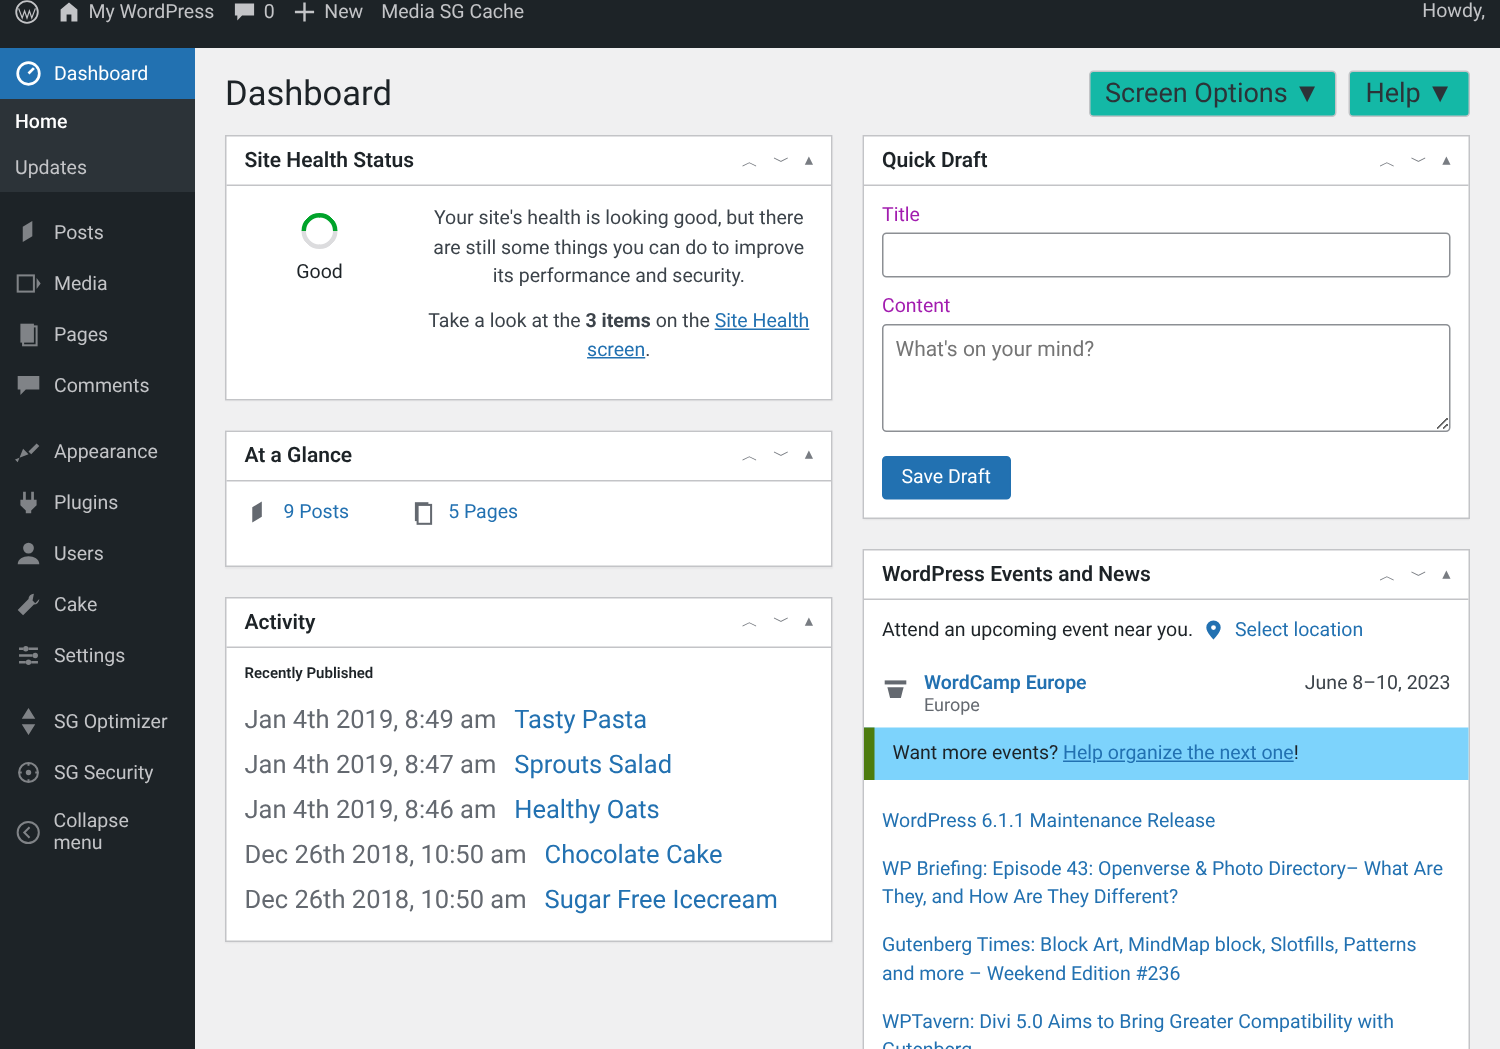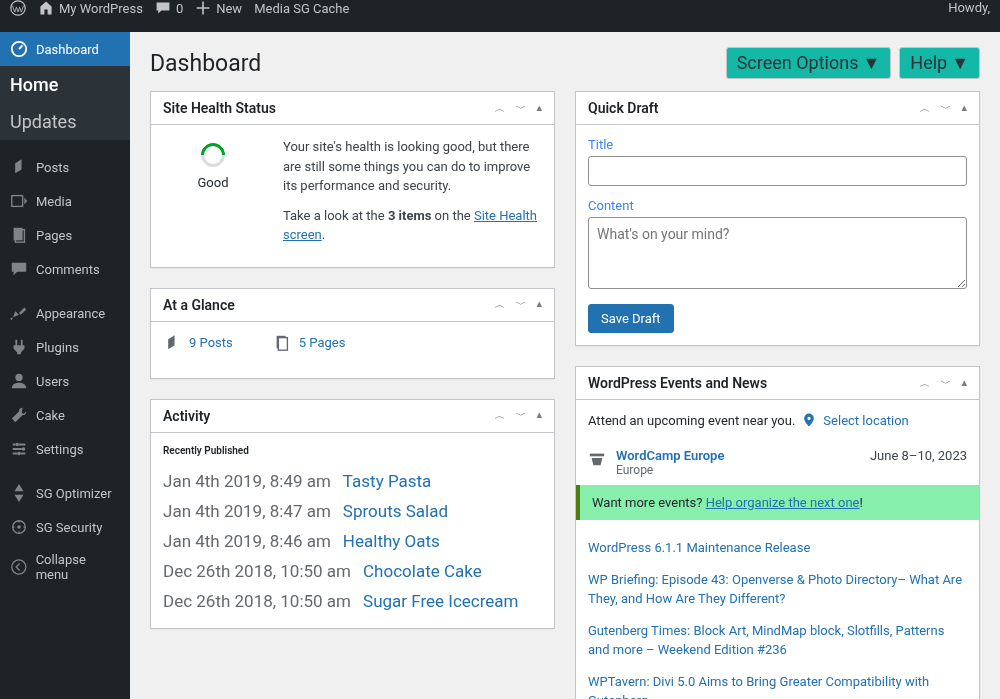--- a/index.html
+++ b/index.html
@@ -7,21 +7,21 @@
 .adminbar { background: #1d2327; color: #c3c4c7; height: 32px; display: flex; align-items: flex-start; padding: 0 10px; justify-content: space-between; }
 .adminbar-left { display: flex; align-items: center; gap: 12px; }
 .adminbar-item { display: flex; align-items: center; gap: 5px; font-size: 13px; color: #c3c4c7; cursor: pointer; }
 .adminbar svg { width: 16px; height: 16px; fill: currentColor; }
 .wrap { display: flex; min-height: calc(100vh - 32px); }
 .sidebar { width: 130px; background: #1d2327; color: #c3c4c7; padding-bottom: 20px; }
 .menu-item { display: flex; align-items: center; gap: 8px; padding: 8px 10px; cursor: pointer; font-size: 13px; }
 .menu-item.current { background: #2271b1; color: #fff; position: relative; }
 .menu-item.current::after { content: ""; position: absolute; right: -8px; top: 50%; transform: translateY(-50%); border: 8px solid transparent; border-right-color: #f0f0f1; }
 .submenu { background: #2c3338; }
-.submenu .menu-item { font-size: 18px; }
+.submenu .menu-item { font-size: 13px; }
 .submenu .menu-item.sub-current { color: #fff; font-weight: 500; }
 .menu-separator { height: 10px; }
 .sidebar svg { width: 18px; height: 18px; fill: currentColor; opacity: 0.6; }
 .menu-item.current svg { opacity: 1; }
 .main { flex: 1; padding: 0 20px 40px; }
 .title-row { display: flex; justify-content: space-between; align-items: center; padding: 15px 0 12px; }
 h1 { font-size: 23px; font-weight: 400; color: #1d2327; }
 .top-actions { display: flex; gap: 8px; }
 .btn-outline { background: #14b8a6; border: 1px solid #c3c4c7; border-radius: 3px; padding: 4px 10px; font-size: 18px; color: #2c3338; cursor: pointer; display: flex; gap: 4px; }
 .cols { display: flex; gap: 20px; align-items: flex-start; }
@@ -29,45 +29,45 @@
 .postbox { background: #fff; border: 1px solid #c3c4c7; box-shadow: 0 1px 1px rgba(0,0,0,.04); }
 .postbox-header { display: flex; justify-content: space-between; align-items: center; padding: 8px 12px; border-bottom: 1px solid #c3c4c7; }
 .postbox-header h2 { font-size: 14px; font-weight: 600; }
 .handles { display: flex; gap: 10px; color: #787c82; }
 .handles span { cursor: pointer; font-size: 11px; }
 .postbox-inside { padding: 12px; font-size: 13px; }
 .health { display: flex; gap: 20px; }
 .health-ind { text-align: center; min-width: 100px; padding-top: 6px; }
 .health-circle { width: 24px; height: 24px; border: 3px solid #00a32a; border-bottom-color: #dcdcde; border-left-color: #dcdcde; border-radius: 50%; margin: 0 auto 8px; transform: rotate(-45deg); }
 .health-text { color: #3c434a; line-height: 1.5; }
-.health-text p { margin-bottom: 10px; }
+.health-text p { margin-bottom: 10px; text-align: center; }
 .health-text a { color: #2271b1; text-decoration: underline; }
 .glance-row { display: flex; gap: 40px; margin-bottom: 14px; }
 .glance-item { display: flex; align-items: center; gap: 8px; }
 .glance-item svg { width: 18px; height: 18px; fill: #646970; }
 .glance-item a { color: #2271b1; text-decoration: none; }
 .glance-foot { font-size: 13px; color: #3c434a; }
 .glance-foot a { color: #2271b1; text-decoration: underline; }
 .actlist { list-style: none; }
 .actlist h3 { font-size: 10px; font-weight: 600; margin-bottom: 10px; }
 .actlist li { display: flex; gap: 12px; padding: 5px 0; font-size: 17px; }
 .actlist .dt { color: #646970; min-width: 160px; }
 .actlist a { color: #2271b1; text-decoration: none; }
-.form-lbl { display: block; margin-bottom: 4px; color: #3b82f6; }
+.form-lbl { display: block; margin-bottom: 4px; color: #a21caf; }
 .input { width: 100%; border: 1px solid #8c8f94; border-radius: 3px; padding: 6px 8px; font-size: 14px; margin-bottom: 12px; }
 .textarea { width: 100%; border: 1px solid #8c8f94; border-radius: 3px; padding: 8px; font-size: 14px; height: 72px; resize: vertical; margin-bottom: 12px; font-family: inherit; }
 .btn-primary { background: #2271b1; color: #fff; border: 1px solid #2271b1; border-radius: 3px; padding: 6px 12px; font-size: 13px; cursor: pointer; }
 .attend { display: flex; align-items: center; gap: 6px; margin-bottom: 12px; }
 .attend a { color: #2271b1; text-decoration: none; }
 .event-row { display: flex; align-items: flex-start; gap: 10px; padding: 8px 0; }
 .event-row svg { width: 18px; height: 18px; fill: #646970; margin-top: 2px; }
 .event-title { color: #2271b1; font-weight: 600; }
 .event-loc { color: #646970; font-size: 12px; }
 .event-date { margin-left: auto; color: #3c434a; }
-.more-events { background: #86efac; padding: 10px 12px; margin: 0 -12px 12px; border-left: 4px solid #4d7c0f; }
+.more-events { background: #7dd3fc; padding: 10px 12px; margin: 0 -12px 12px; border-left: 7px solid #4d7c0f; }
 .more-events a { color: #2271b1; text-decoration: underline; }
 .news-list { list-style: none; }
 .news-list li { padding: 6px 0; }
 .news-list a { color: #2271b1; text-decoration: none; line-height: 1.5; }
 .loc-icon { width: 16px; height: 16px; fill: #2271b1; }
 </style>
 </head>
 <body>
 
 <div class="adminbar">

